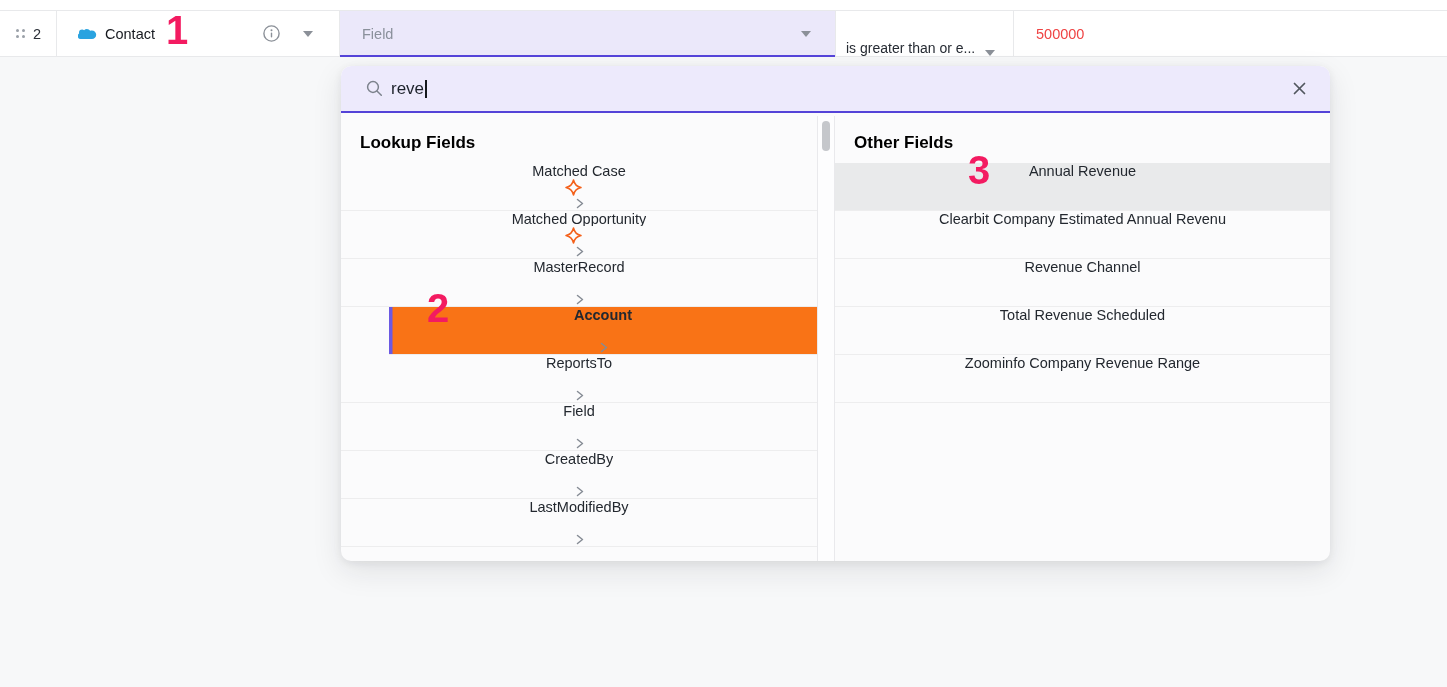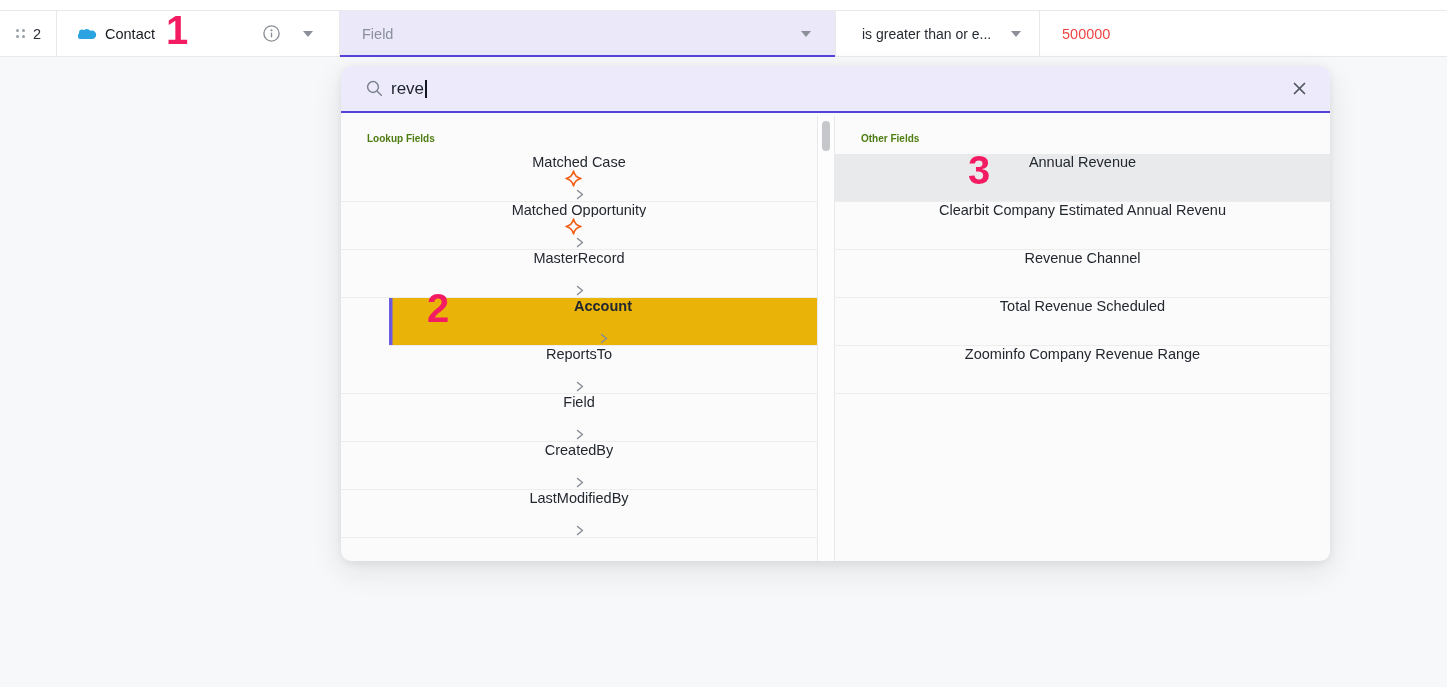--- a/index.html
+++ b/index.html
@@ -17,21 +17,21 @@
   .topbar-strip { position:absolute; top:0; left:0; width:1447px; height:57px; background:#fff; }
   .topbar {
     position:absolute; top:10px; left:0; width:1447px; height:47px;
     display:flex; background:#fff;
     border-top:1px solid #e8e9eb; border-bottom:1px solid #e8e9eb;
   }
   .cell { position:relative; display:flex; align-items:center; border-right:1px solid #e8e9eb; background:#fff; }
   .cell-handle { width:57px; padding-left:16px; gap:8px; }
   .cell-object { width:283px; padding-left:21px; padding-right:26px; gap:8px; }
   .cell-field  { width:496px; padding-left:22px; padding-right:24px; background:#ebe8fa; }
-  .cell-op     { width:204px; padding-left:26px; padding-right:18px; }
+  .cell-op     { width:178px; padding-left:10px; padding-right:18px;align-items:flex-end; }
   .cell-value  { flex:1; padding-left:22px; border-right:none; }
   .cell-field::after {
     content:""; position:absolute; left:0; right:0; bottom:-1px; height:2.5px;
     background:#5443d8; z-index:2;
   }
 
   .dots { display:grid; grid-template-columns:repeat(2, 3px); grid-template-rows:repeat(2, 3px); gap:3px; cursor:grab; }
   .dots i { width:3px; height:3px; border-radius:50%; background:#9aa0a8; }
   .row-num { font-size:14.5px; color:#2a2f37; }
 
@@ -58,31 +58,31 @@
   .query { font-size:17px; color:#1d222b; margin-left:8px; }
   .text-cursor { display:inline-block; width:1.5px; height:18px; background:#15181d; vertical-align:-4px; margin-left:1px; }
   .close-btn { margin-left:auto; display:flex; align-items:center; cursor:pointer; padding:4px; }
 
   .panel-body { position:absolute; top:49.5px; bottom:0; left:0; right:0; display:flex; }
   .col-left  { width:477px; border-right:1px solid #e9e9ec; overflow:hidden; }
   .scroll-strip { width:17px; background:#fdfdfe; border-right:1px solid #e9e9ec; position:relative; }
   .scroll-thumb { position:absolute; top:5px; left:4px; width:8px; height:30px; border-radius:4px; background:#c5c7cb; cursor:pointer; }
   .col-right { flex:1; overflow:hidden; }
 
-  .col-header { padding:17px 0 10px 26px; font-size:10px; font-weight:700; color:#4d7c0f; }
+  .col-header { padding:17px 0 10px 19px; font-size:17px; font-weight:700; color:#000000; }
 
   .row {
     height:48px; display:flex; align-items:center;
     padding:0 20px; border-bottom:1px solid #ededee;
     font-size:14.5px; color:#23282f; cursor:pointer; background:transparent;flex-direction:column;
   }
   .row-label { flex:1; white-space:nowrap; overflow:hidden; text-overflow:ellipsis; }
   .row .sparkle { display:flex; margin-right:11px; }
   .row .chev { display:flex; }
-  .row.selected { background:#eab308; font-weight:700; box-shadow:inset 3.5px 0 0 #6b59e2;margin-left:48px; }
+  .row.selected { background:#f97316; font-weight:700; box-shadow:inset 3.5px 0 0 #6b59e2;margin-left:48px; }
   .row.highlighted { background:#e9eaeb; }
 
   
   .annotation {
     position:absolute; color:#f31b61; font-size:40px; line-height:1;
     font-weight:600; font-family:"Liberation Sans", sans-serif; pointer-events:none;
   }
   .ann-1 { left:166px; top:10px; }
   .ann-2 { left:427px; top:288px; }
   .ann-3 { left:968px; top:150px; }

